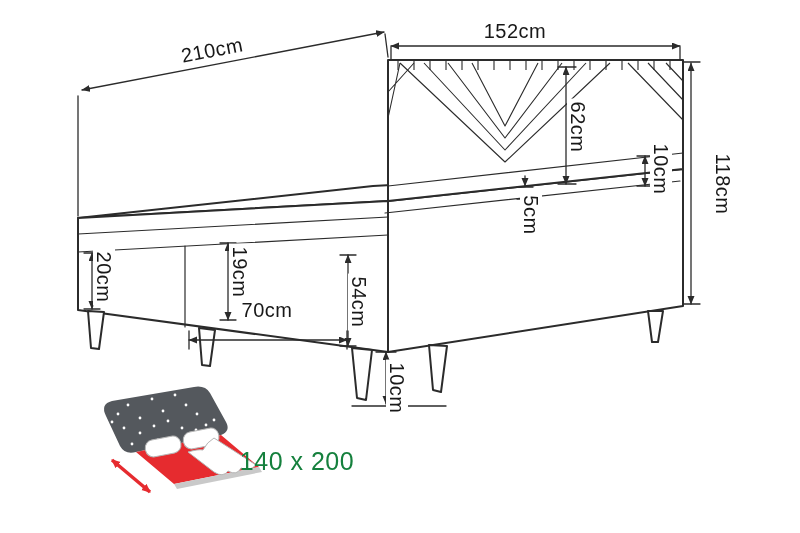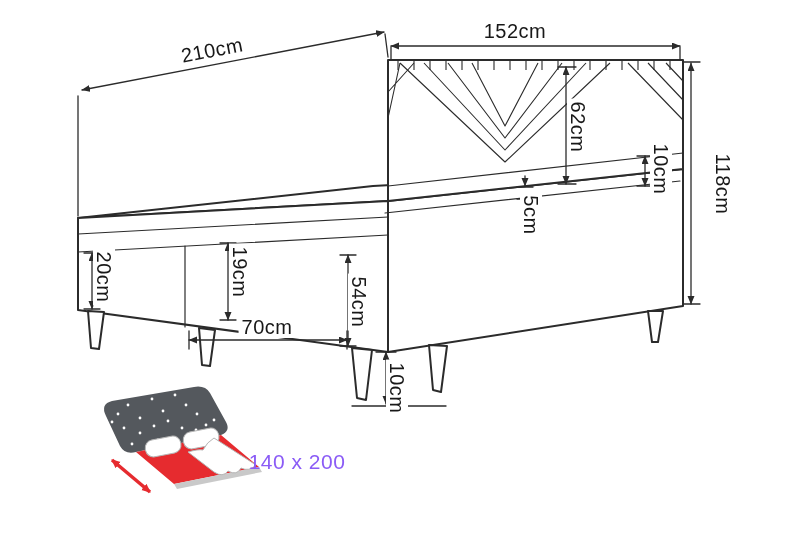--- a/index.html
+++ b/index.html
@@ -6,21 +6,21 @@
   .stage{
     position:relative;width:800px;height:533px;background:#ffffff;overflow:hidden;
     font-family:"Liberation Sans","DejaVu Sans",sans-serif;
   }
   .stage svg{position:absolute;left:0;top:0;}
   .dim{
     position:absolute;font-size:20px;line-height:1;color:#181818;
     background:#ffffff;padding:1px 3px;white-space:nowrap;letter-spacing:.5px;
   }
   .size-lbl{
-    position:absolute;font-size:21px;line-height:1;color:#8b5cf6;
+    position:absolute;font-size:25px;line-height:1;color:#15803d;
     background:transparent;white-space:nowrap;letter-spacing:.5px;
   }
 </style>
 </head>
 <body>
 
 <div class="stage">
 
   <svg width="800" height="533" viewBox="0 0 800 533">
     <defs>
@@ -143,19 +143,19 @@
   <div class="dim" style="left:723px;top:184px;transform:translate(-50%,-50%) rotate(90deg)">118cm</div>
 
   <div class="dim" style="left:531px;top:215px;transform:translate(-50%,-50%) rotate(90deg)">5cm</div>
 
   <div class="dim" style="left:240px;top:272px;transform:translate(-50%,-50%) rotate(90deg)">19cm</div>
 
   <div class="dim" style="left:104px;top:277px;transform:translate(-50%,-50%) rotate(90deg)">20cm</div>
 
   <div class="dim" style="left:359px;top:302px;transform:translate(-50%,-50%) rotate(90deg)">54cm</div>
 
-  <div class="dim" style="left:267px;top:327px;transform:translate(-50%,-50%)">70cm</div>
+  <div class="dim" style="left:267px;top:310px;transform:translate(-50%,-50%)">70cm</div>
 
   <div class="dim" style="left:397px;top:388px;transform:translate(-50%,-50%) rotate(90deg)">10cm</div>
 
   <div class="size-lbl" style="left:297px;top:461px;transform:translate(-50%,-50%)">140 x 200</div>
 
 </div>
 
 </body></html>

